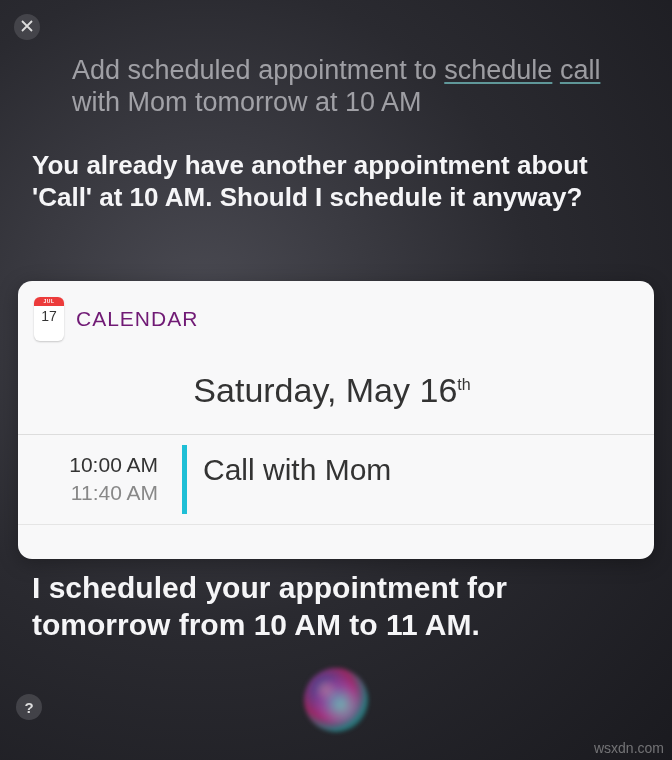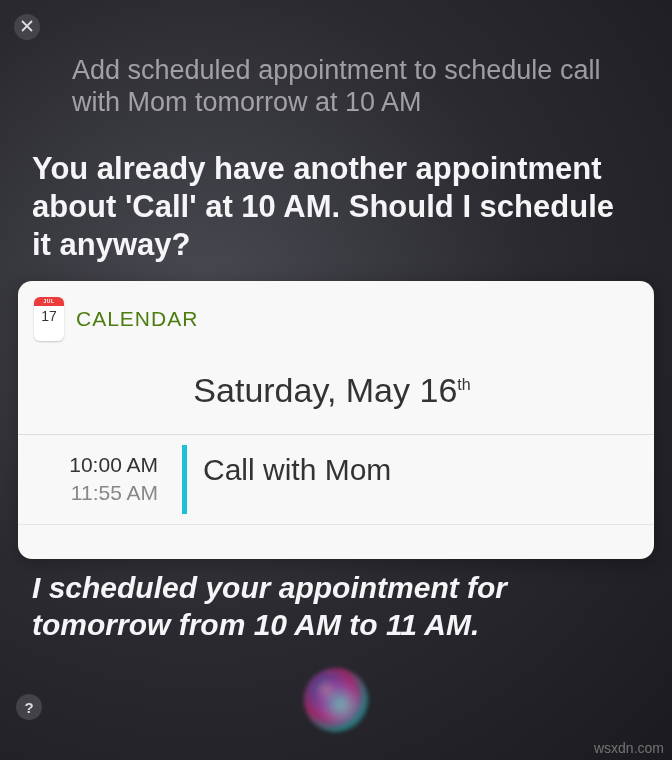--- a/index.html
+++ b/index.html
@@ -31,30 +31,31 @@
       position: absolute;
       top: 54px;
       left: 72px;
       right: 60px;
       color: rgba(220,220,225,0.65);
       font-size: 27px;
       font-weight: 400;
       line-height: 1.2;
     }
     .user-query .underlined {
+      text-decoration: underline;
       text-decoration-color: rgba(120,200,200,0.7);
       text-underline-offset: 3px;
     }
     .siri-response-1 {
       position: absolute;
       top: 150px;
       left: 32px;
       right: 48px;
       color: #f5f5f7;
-      font-size: 31px;
+      font-size: 26px;
       font-weight: 600;
       line-height: 1.22;
     }
     .calendar-card {
       position: absolute;
       top: 281px;
       left: 18px;
       right: 18px;
       background: #f8f8f9;
       border-radius: 14px;
@@ -87,21 +88,21 @@
       letter-spacing: 0.5px;
     }
     .cal-icon-day {
       font-size: 14px;
       font-weight: 400;
       color: #333;
       text-align: center;
       line-height: 20px;
     }
     .card-title {
-      color: #4d7c0f;
+      color: #701a75;
       font-size: 21px;
       font-weight: 500;
       letter-spacing: 1px;
     }
     .date-row {
       text-align: center;
       padding: 16px 8px 24px 0;
       color: #333;
       font-size: 34px;
       font-weight: 400;
@@ -150,21 +151,20 @@
     }
     .siri-response-2 {
       position: absolute;
       top: 570px;
       left: 32px;
       right: 48px;
       color: #f5f5f7;
       font-size: 30px;
       font-weight: 600;
       line-height: 1.22;
-      font-style: italic;
     }
     .help-btn {
       position: absolute;
       bottom: 40px;
       left: 16px;
       width: 26px;
       height: 26px;
       border-radius: 50%;
       background: rgba(80,80,85,0.7);
       color: #ddd;
@@ -232,21 +232,21 @@
       <div class="cal-icon-day">17</div>
     </div>
     <div class="card-title">CALENDAR</div>
   </div>
   <div class="date-row">
     <span>Saturday, May 16</span><sup>th</sup>
   </div>
   <div class="event-row">
     <div class="event-times">
       <div class="time-start">10:00 AM</div>
-      <div class="time-end">11:55 AM</div>
+      <div class="time-end">11:40 AM</div>
     </div>
     <div class="event-bar"></div>
     <div class="event-title">Call with Mom</div>
   </div>
   <div class="card-footer-space"></div>
 </div>
 
 <div class="siri-response-2">I scheduled your appointment for tomorrow from 10 AM to 11 AM.</div>
 
 <div class="help-btn">

